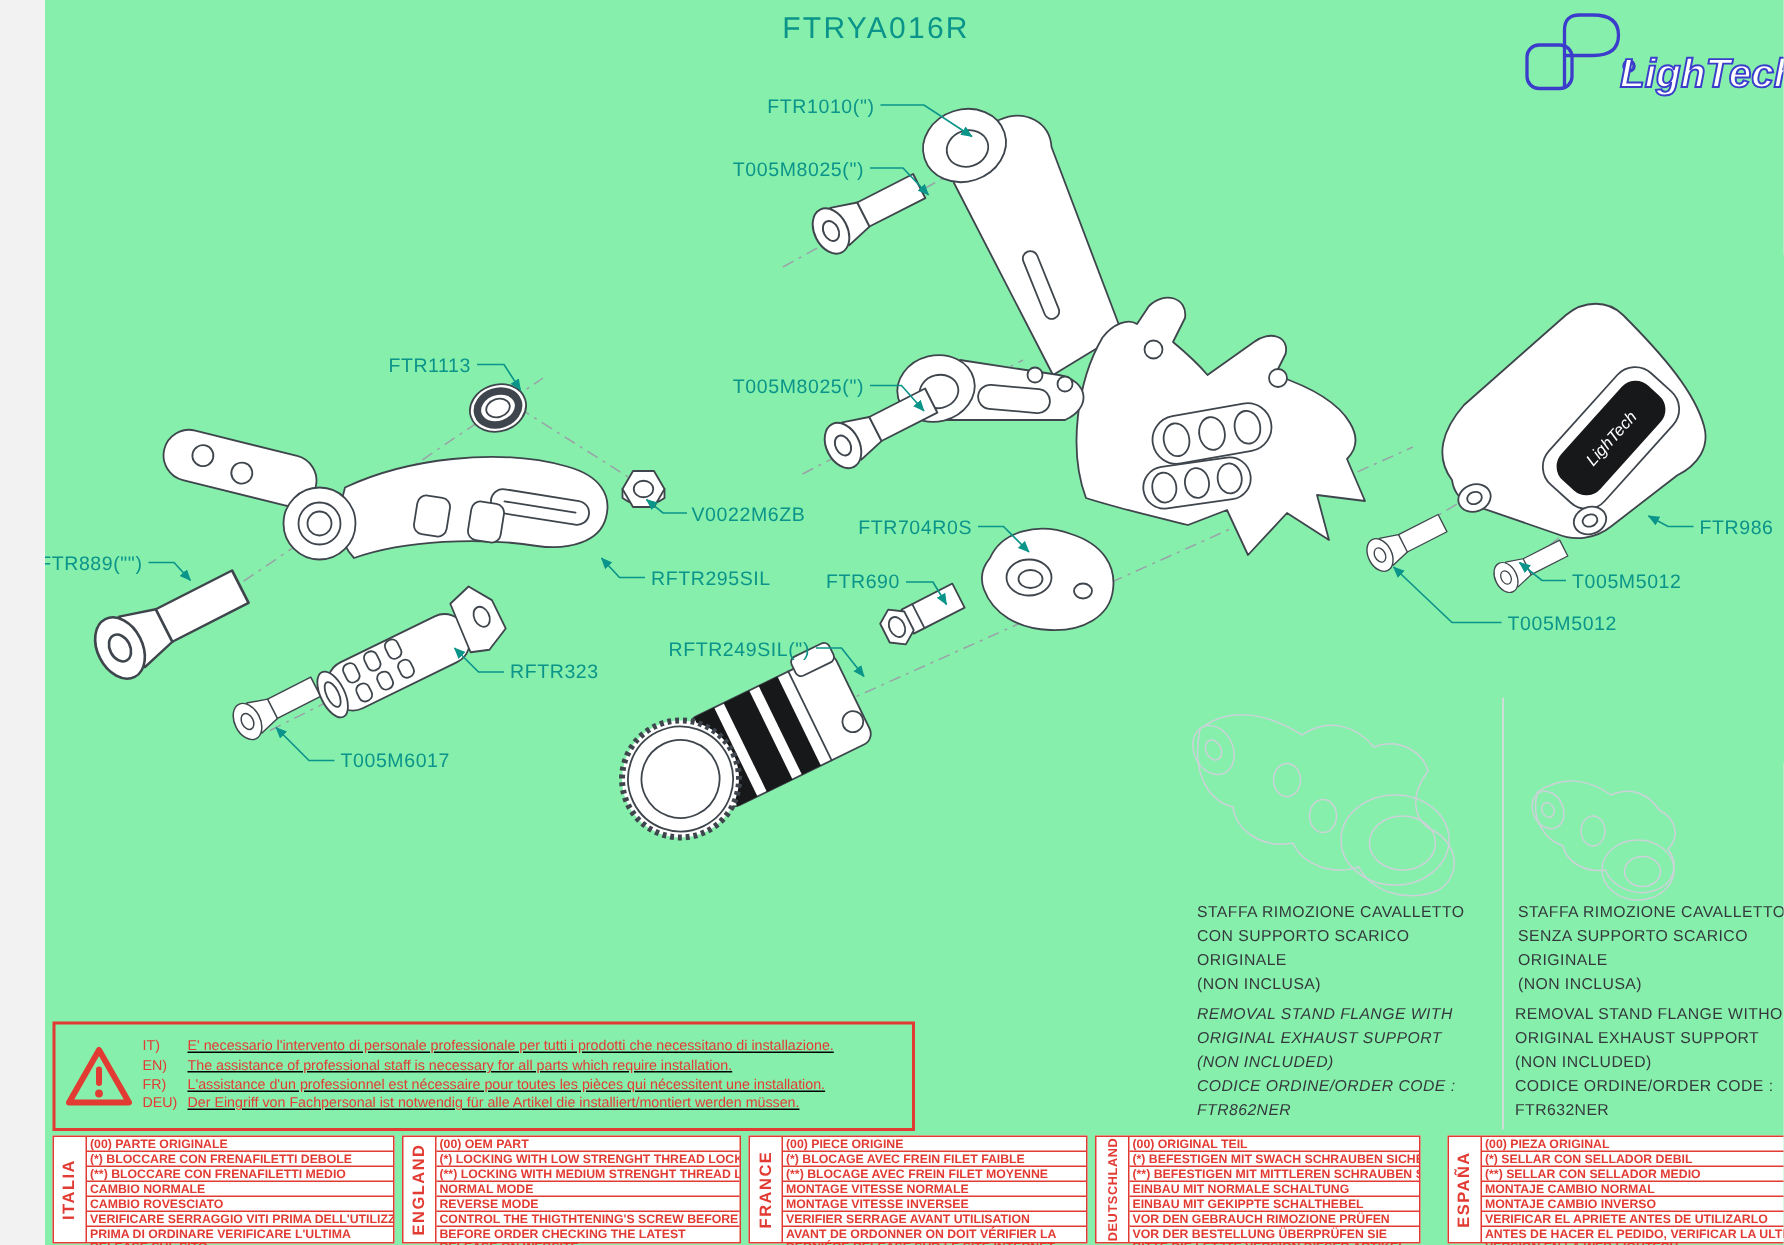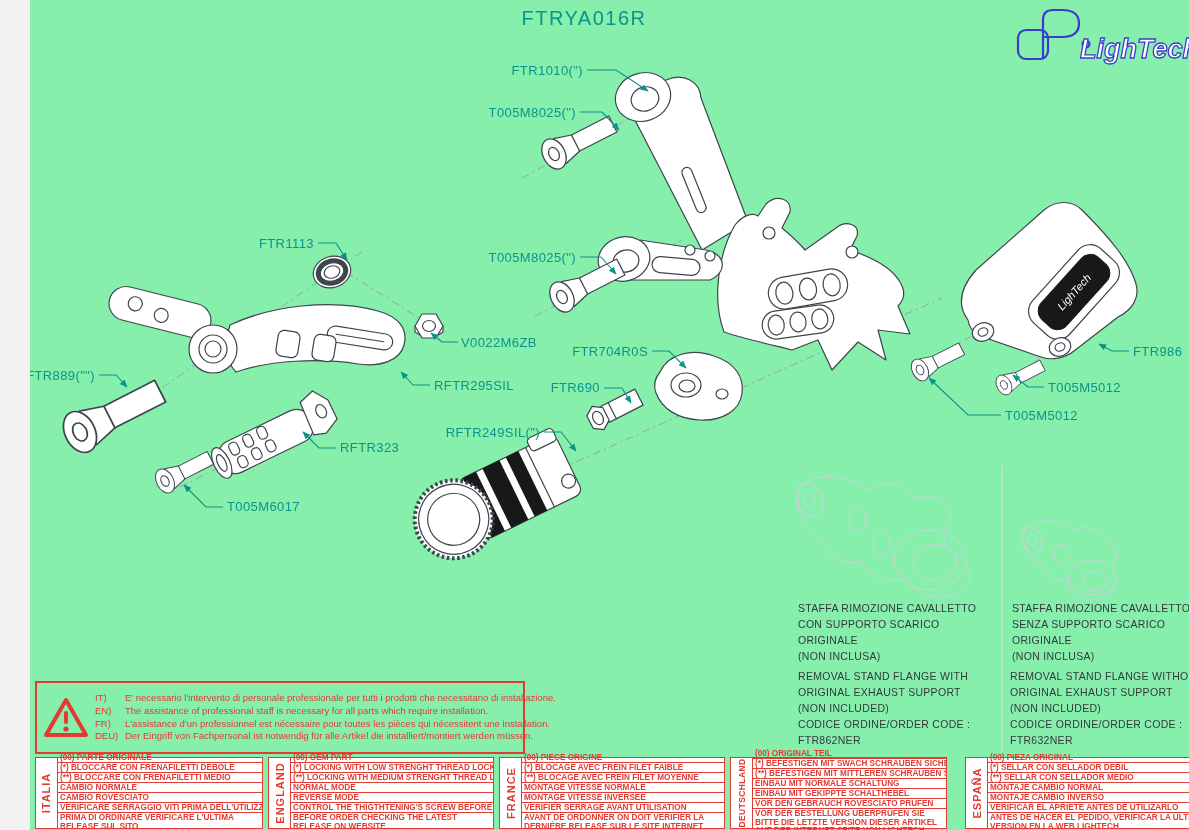--- a/index.html
+++ b/index.html
@@ -9,35 +9,35 @@
   .lbl{fill:#0b9489;font-size:13px;letter-spacing:.4px;}
   .leader{fill:none;stroke:#0b9489;stroke-width:1.1;}
   .ln{fill:none;stroke:#3e454c;stroke-width:1.2;stroke-linejoin:round;stroke-linecap:round;}
   .lnw{fill:#ffffff;stroke:#3e454c;stroke-width:1.2;stroke-linejoin:round;stroke-linecap:round;}
   .dash{fill:none;stroke:#9aa2a8;stroke-width:1;stroke-dasharray:8 4 2 4;}
   .ghost{fill:none;stroke:#ccd2d8;stroke-width:1;}
   
   .note{position:absolute;font-size:10.5px;line-height:16px;color:#34383c;letter-spacing:.3px;
         white-space:pre-line;}
   
-  .warnbox{position:absolute;left:5px;top:681px;width:490px;height:73px;border:2px solid #e23b33;
-           box-sizing:border-box;display:flex;align-items:center;}
+  .warnbox{position:absolute;left:5px;top:681px;width:575px;height:73px;border:2px solid #e23b33;
+           box-sizing:border-box;display:flex;align-items:center;text-decoration:underline;}
   .warn-tri{flex:0 0 58px;display:flex;align-items:center;justify-content:center;}
   .warn-lines{flex:1;padding-right:4px;}
   .warn-line{font-size:9.5px;line-height:12.6px;color:#e23b33;white-space:nowrap;overflow:hidden;}
   .warn-code{display:inline-block;width:30px;}
   
   .ltable{position:absolute;top:757px;height:72px;border:1.5px solid #e23b33;box-sizing:border-box;
           display:flex;background:#fff;}
   .country{flex:0 0 21px;border-right:1.2px solid #e23b33;display:flex;align-items:center;
            justify-content:center;overflow:hidden;}
   .country span{transform:rotate(-90deg);font-weight:bold;font-size:11px;letter-spacing:1px;
                 color:#e23b33;white-space:nowrap;}
   .country span.small{font-size:8.5px;letter-spacing:.4px;}
-  .lrows{flex:1;display:flex;flex-direction:column;min-width:0;justify-content:center;}
+  .lrows{flex:1;display:flex;flex-direction:column;min-width:0;}
   .lrow{flex:0 0 9px;border-bottom:1.1px solid #e23b33;font-size:8.2px;line-height:9px;
         color:#e23b33;padding:0 2px;white-space:nowrap;overflow:hidden;font-weight:bold;}
   .lfoot{flex:1;font-size:8.2px;line-height:8.8px;color:#e23b33;padding:1px 2px;
          display:flex;align-items:center;font-weight:bold;}
 </style>
 </head>
 <body>
 
 <div class="page">
 
@@ -265,21 +265,21 @@
       <text class="lbl" x="197" y="511" text-anchor="start">T005M6017</text>
       <text class="lbl" x="1103" y="356" text-anchor="start">FTR986</text>
       <text class="lbl" x="1018" y="392" text-anchor="start">T005M5012</text>
       <text class="lbl" x="975" y="420" text-anchor="start">T005M5012</text>
     </g>
   </svg>
 
   <div class="note" style="left:768px;top:600px;width:200px;">STAFFA RIMOZIONE CAVALLETTO
 CON SUPPORTO SCARICO ORIGINALE
 (NON INCLUSA)</div>
-  <div class="note" style="left:768px;top:668px;width:200px;">REMOVAL STAND FLANGE WITH
+  <div class="note" style="left:768px;top:668px;width:200px;font-style:italic;">REMOVAL STAND FLANGE WITH
 ORIGINAL EXHAUST SUPPORT
 (NON INCLUDED)
 CODICE ORDINE/ORDER CODE : FTR862NER</div>
 
   <div class="note" style="left:982px;top:600px;width:205px;">STAFFA RIMOZIONE CAVALLETTO
 SENZA SUPPORTO SCARICO ORIGINALE
 (NON INCLUSA)</div>
   <div class="note" style="left:980px;top:668px;width:205px;">REMOVAL STAND FLANGE WITHOUT
 ORIGINAL EXHAUST SUPPORT
 (NON INCLUDED)
@@ -349,21 +349,21 @@
   <div class="ltable" style="left:700px;width:217px;">
     <div class="country">
         <span class="small">DEUTSCHLAND</span>
       </div>
     <div class="lrows">
       <div class="lrow">(00) ORIGINAL TEIL</div>
       <div class="lrow">(*)   BEFESTIGEN MIT SWACH SCHRAUBEN SICHERUNGSMITTEL</div>
       <div class="lrow">(**)  BEFESTIGEN MIT MITTLEREN SCHRAUBEN SICHERUNGSMITTEL</div>
       <div class="lrow">EINBAU MIT NORMALE SCHALTUNG</div>
       <div class="lrow">EINBAU MIT GEKIPPTE SCHALTHEBEL</div>
-      <div class="lrow">VOR DEN GEBRAUCH ROVESCIATO PRÜFEN</div>
+      <div class="lrow">VOR DEN GEBRAUCH RIMOZIONE PRÜFEN</div>
       <div class="lfoot">VOR DER BESTELLUNG ÜBERPRÜFEN SIE BITTE DIE LETZTE VERSION DIESER ARTIKEL AUF DER INTERNET SEITE VON LIGHTECH</div>
     </div>
   </div>
 
   <div class="ltable" style="left:935px;width:251px;">
     <div class="country">
         <span>ESPAÑA</span>
       </div>
     <div class="lrows">
       <div class="lrow">(00) PIEZA ORIGINAL</div>

